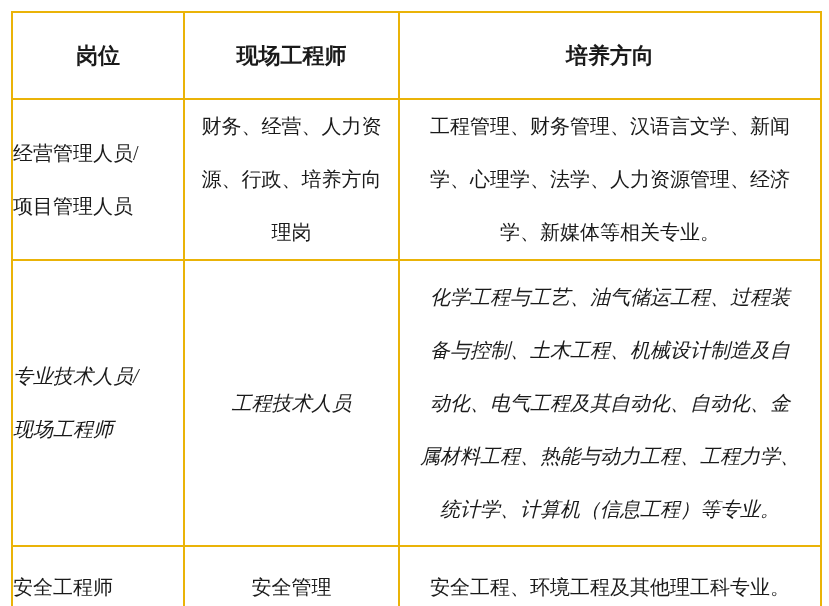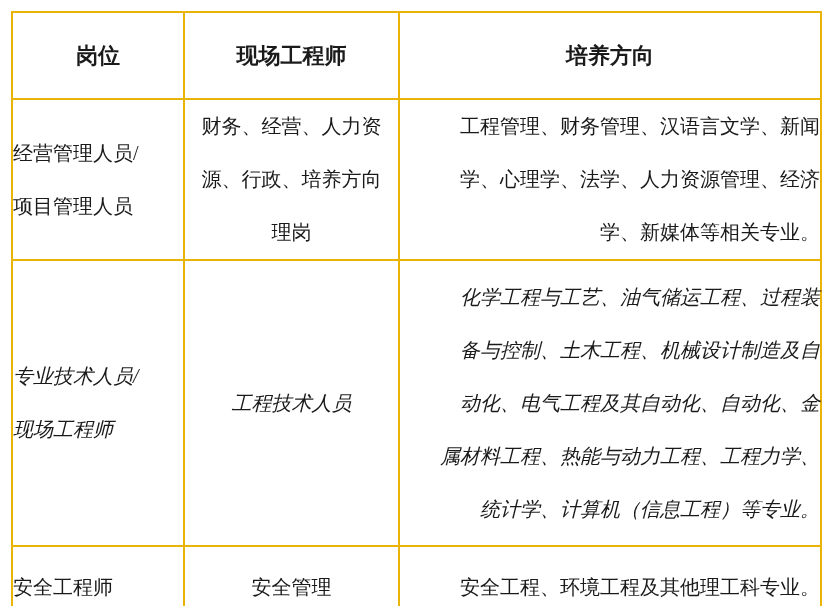--- a/index.html
+++ b/index.html
@@ -47,21 +47,21 @@
     line-height: 22px;
     padding: 16px 0;
   }
   td.cell-position {
     height: auto;
   }
   td.cell-direction {
     text-align: center;
   }
   td.cell-majors {
-    text-align: right;
+    text-align: center;
     padding: 0 6px 0 9px;
     margin-left: 8px;
   }
   tr.row-1 td { height: 158px; }
   tr.row-2 td { height: 284px; font-style: italic; }
   tr.row-3 td { height: 80px; }
 </style>
 </head>
 <body>
 

